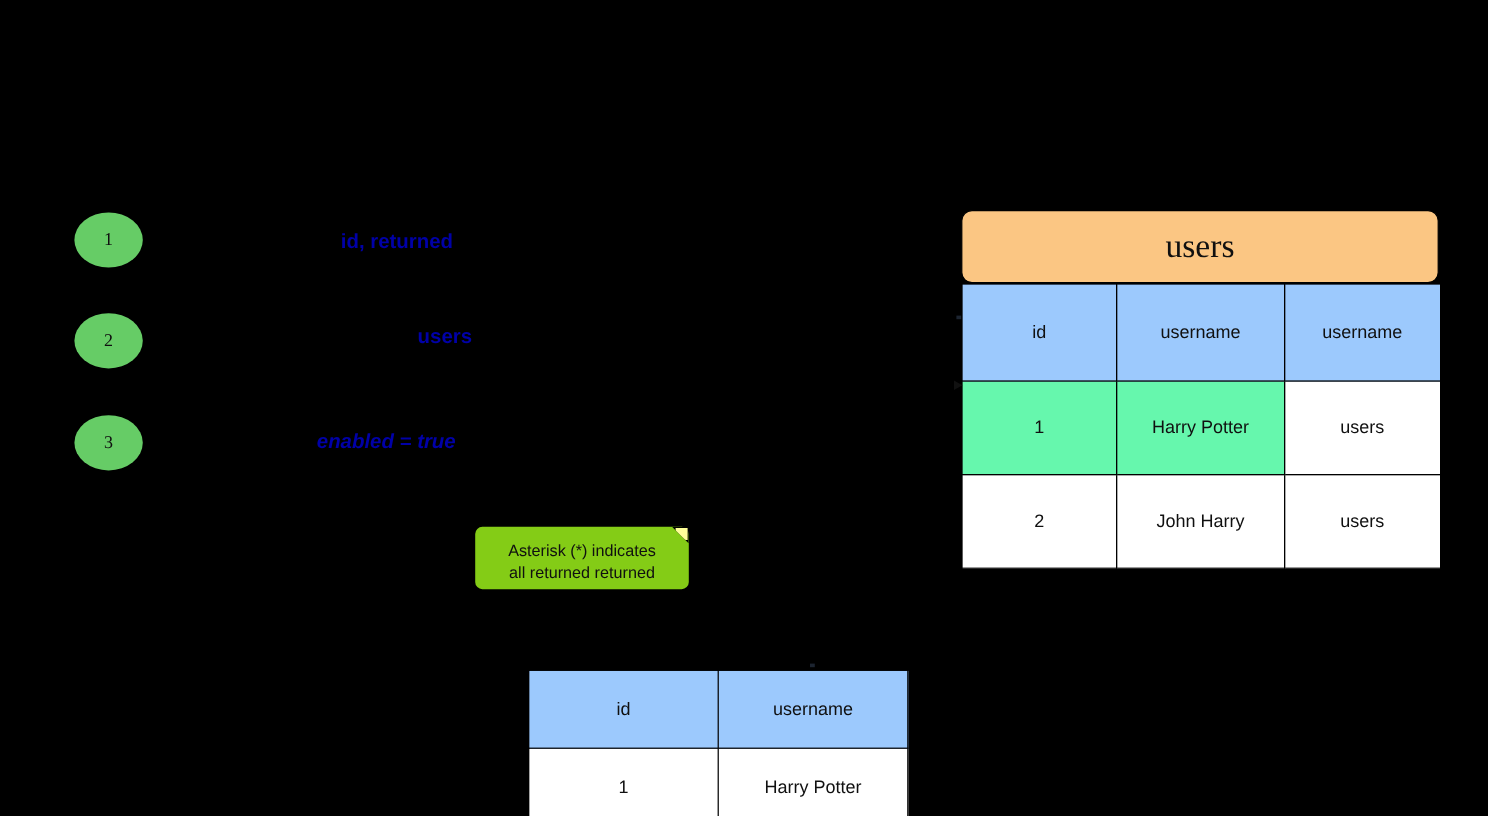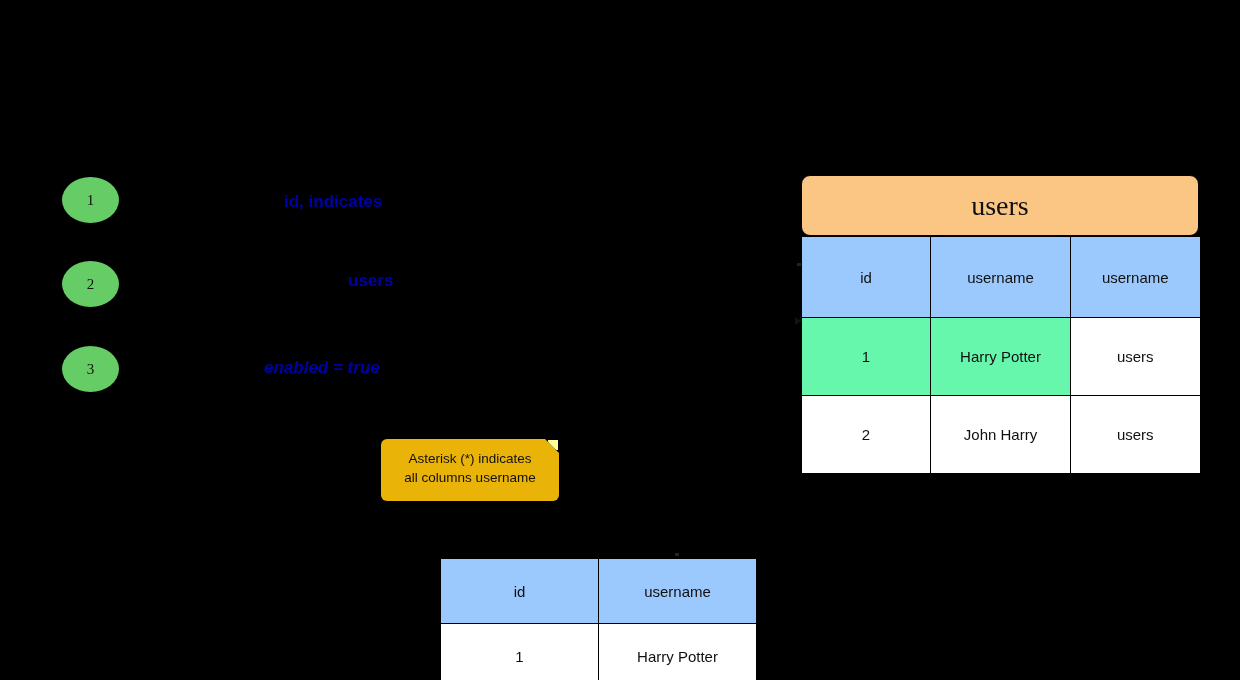--- a/index.html
+++ b/index.html
@@ -50,25 +50,25 @@
     font-family: "Liberation Sans", sans-serif;
     font-size: 17px;
     font-weight: bold;
     color: #000000;
     white-space: nowrap;
   }
 
   
   .note {
     position: absolute;
-    left: 381px;
+    left: 396px;
     top: 439px;
     width: 178px;
-    height: 62px;
-    background: #eab308;
+    height: 52px;
+    background: #84cc16;
     border-radius: 6px;
     box-sizing: border-box;
   }
   .note-fold {
     position: absolute;
     right: 0px;
     top: 0px;
     width: 14px;
     height: 14px;
     background: #000000;
@@ -173,41 +173,41 @@
 </style>
 </head>
 <body>
 
 <div id="canvas">
 
   <div class="step-marker" style="left:62px; top:177px;">
     <span class="step-num">1</span>
   </div>
   <div class="clause-kw" style="left:140px; top:192px;">SELECT</div>
-  <div class="clause-blue" style="left:284px; top:192px;">id, indicates</div>
+  <div class="clause-blue" style="left:284px; top:192px;">id, returned</div>
 
   <div class="step-marker" style="left:62px; top:261px;">
     <span class="step-num">2</span>
   </div>
   <div class="clause-kw" style="left:260px; top:271px;">FROM</div>
   <div class="clause-blue" style="left:348px; top:271px;">users</div>
 
   <div class="step-marker" style="left:62px; top:346px;">
     <span class="step-num">3</span>
   </div>
   <div class="clause-kw" style="left:176px; top:358px;">WHERE</div>
   <div class="clause-blue" style="left:264px; top:358px;font-style:italic;">enabled = true</div>
 
   <div class="note">
     <div class="note-fold">
       <div class="note-fold-inner"></div>
     </div>
     <div class="note-text">
       <div>Asterisk (*)  indicates</div>
-      <div>all columns username</div>
+      <div>all returned returned</div>
     </div>
   </div>
 
   <div id="users-table-wrap">
 
     <div class="table-title">users</div>
 
     <table id="users-grid" class="db-table">
       <colgroup>
         <col style="width:129px">

